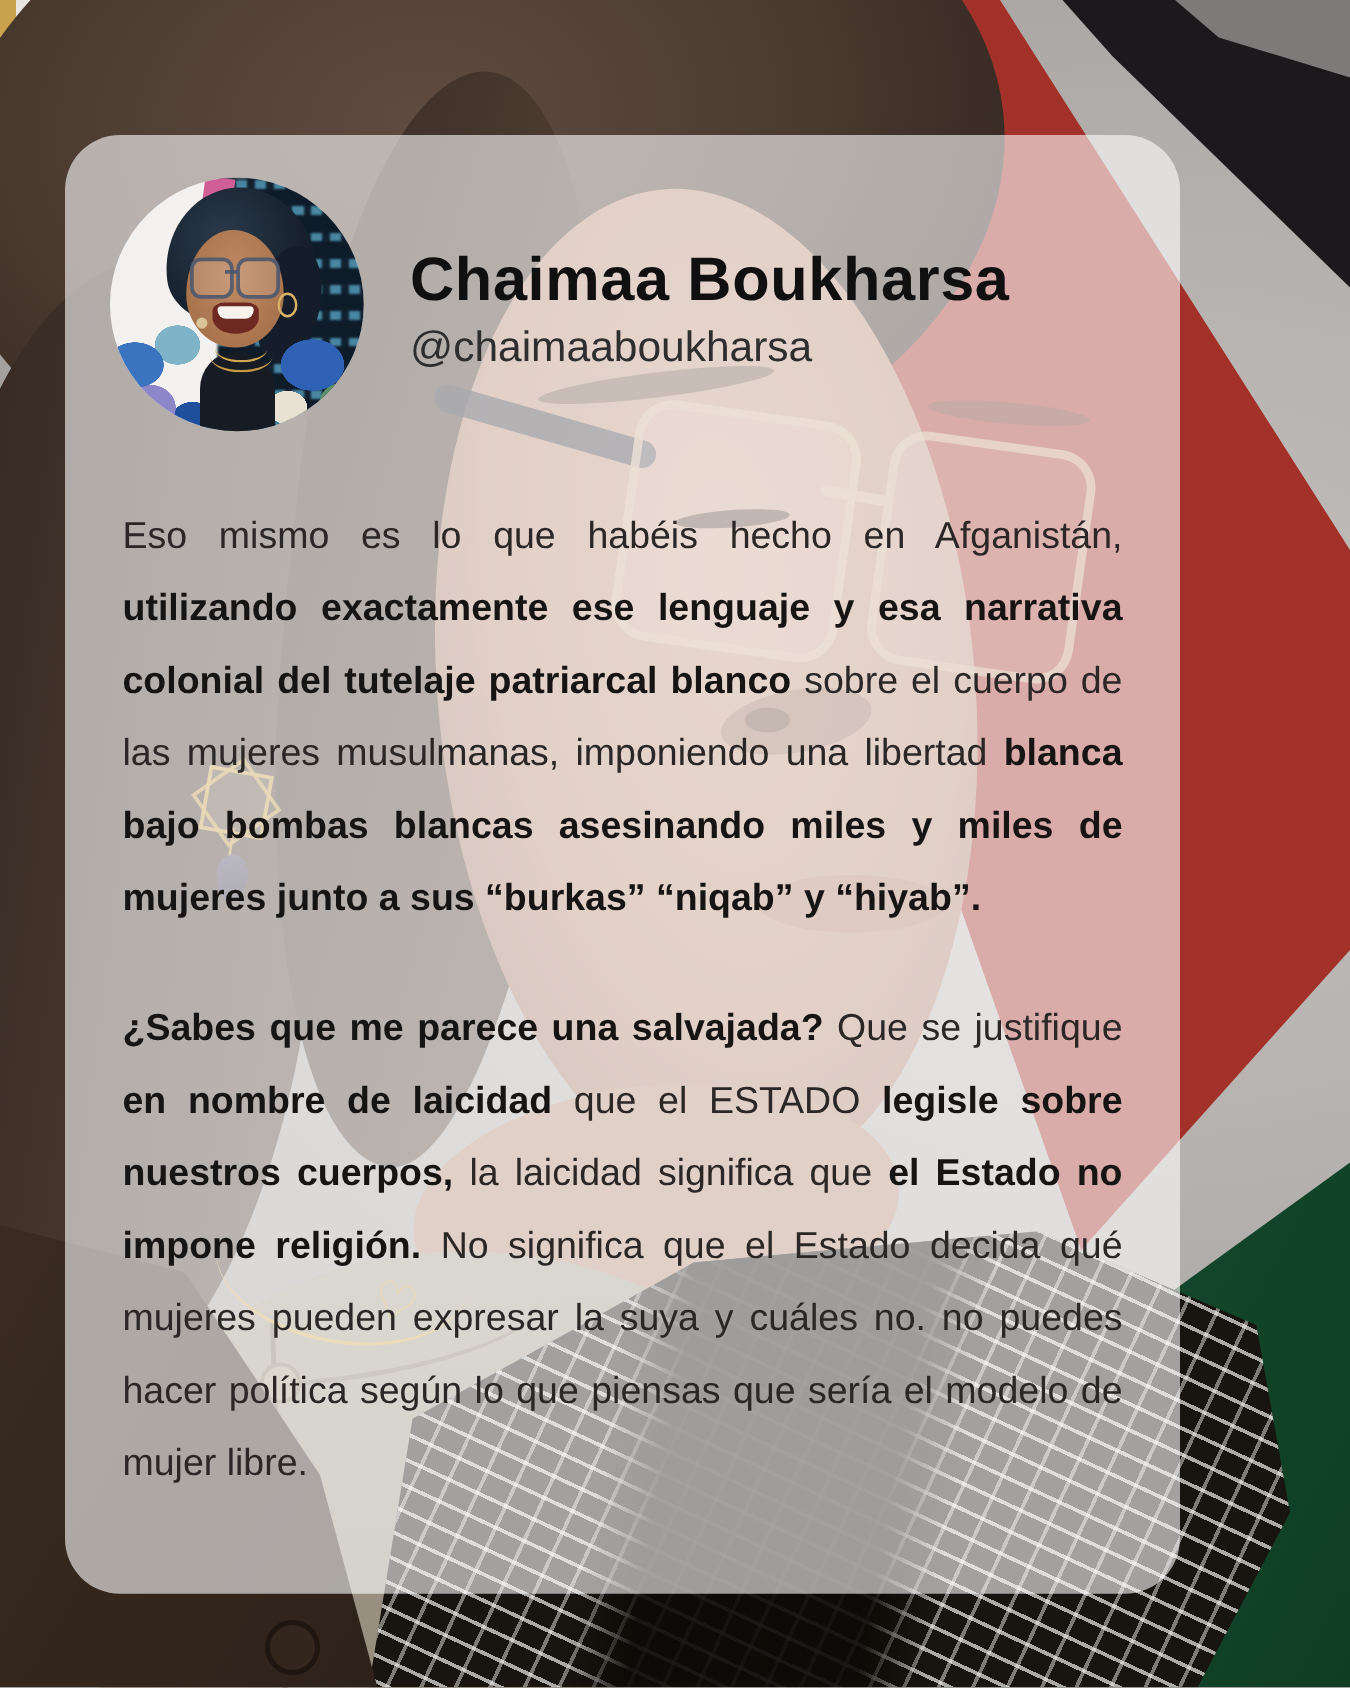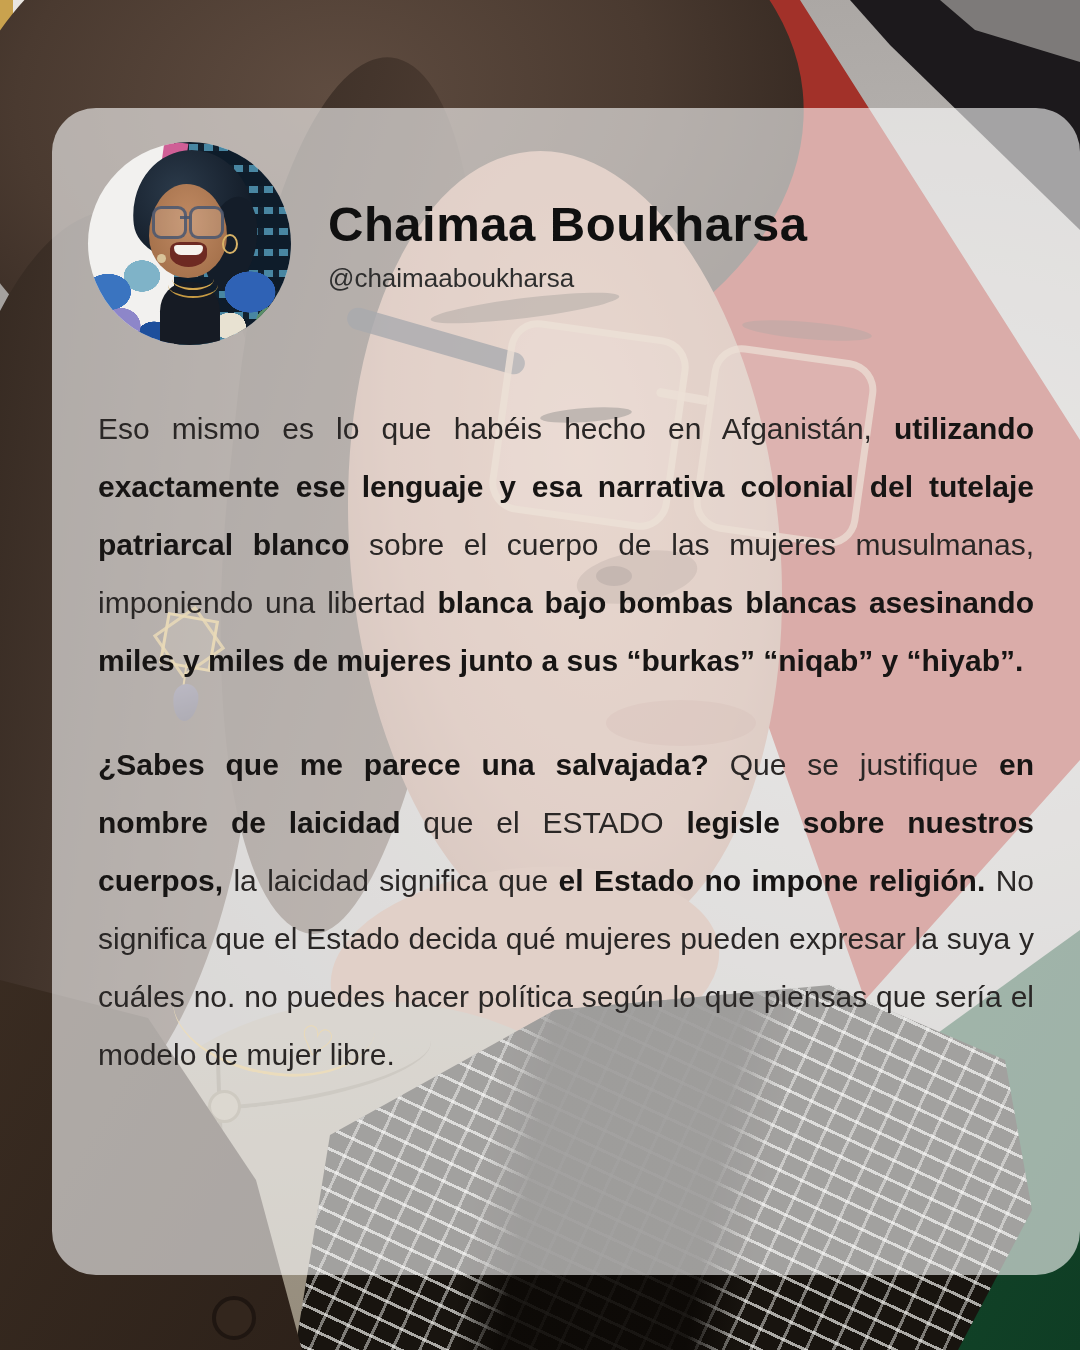--- a/index.html
+++ b/index.html
@@ -87,21 +87,21 @@
     background-image:
       linear-gradient(100deg,rgba(24,20,15,0) 52%,rgba(12,9,6,.92) 56%,rgba(12,9,6,.92) 70%,rgba(24,20,15,0) 74%),
       repeating-linear-gradient(25deg,rgba(255,255,255,0) 0 16px,rgba(250,250,246,.65) 16px 19px),
       repeating-linear-gradient(-65deg,rgba(255,255,255,0) 0 22px,rgba(250,250,246,.45) 22px 25px);}
   .cardigan{inset:0;
     background:linear-gradient(120deg,var(--cardigan_brown,#463629),#241a14 80%);
     clip-path:polygon(0 980px,148px 1018px,256px 1180px,302px 1350px,0 1350px);}
   .cardigan-btn{left:212px;top:1296px;width:36px;height:36px;border-radius:50%;
     background:#33261d;border:4px solid #1f1611;}
   
-  #card{position:absolute;left:52px;top:108px;width:1028px;height:1167px;
+  #card{position:absolute;left:52px;top:108px;width:892px;height:1167px;
     border-radius:44px;background:var(--card_overlay,rgba(255,255,255,.60));}
   
   #avatar{position:absolute;left:36px;top:34px;width:203px;height:203px;
     border-radius:50%;overflow:hidden;background:#f2f1ef;}
   .av-screen{left:86px;top:0;width:120px;height:203px;background:#0e1c2a;
     background-image:
       repeating-linear-gradient(90deg,rgba(14,28,42,0) 0 9px,rgba(14,28,42,.95) 9px 15px),
       repeating-linear-gradient(0deg,rgba(111,205,242,0) 0 5px,rgba(111,205,242,.6) 5px 12px,rgba(111,205,242,0) 12px 21px);
     filter:blur(.7px);}
   .av-pink{left:74px;top:0;width:24px;height:36px;background:#cf5f96;transform:rotate(8deg);}
@@ -137,21 +137,21 @@
       radial-gradient(42px 34px at 162px 32px,#2f62b5 60%,rgba(0,0,0,0) 61%),
       radial-gradient(30px 26px at 186px 62px,#5a8f68 60%,rgba(0,0,0,0) 61%),
       radial-gradient(26px 22px at 142px 66px,#e8e2d2 60%,rgba(0,0,0,0) 61%),
       radial-gradient(24px 20px at 8px 72px,#e8e2d2 60%,rgba(0,0,0,0) 61%),
       radial-gradient(28px 24px at 66px 76px,#1d4f9c 60%,rgba(0,0,0,0) 61%),
       radial-gradient(30px 24px at 108px 80px,#4186a2 60%,rgba(0,0,0,0) 61%);}
   
   #header-text{position:absolute;left:276px;top:88px;}
   .profile-name{font-size:49px;line-height:56px;font-weight:700;
     color:var(--name_text,#101010);letter-spacing:.5px;}
-  .profile-handle{font-size:26px;line-height:40px;margin-top:6px;font-weight:400;
+  .profile-handle{font-size:34px;line-height:40px;margin-top:6px;font-weight:400;
     color:var(--handle_text,#2e2e2e);}
   
   #post-body{position:absolute;left:46px;right:46px;top:292px;
     font-size:30px;line-height:58px;color:var(--body_text,#2a2726);
     text-align:justify;}
   #post-body p{margin:0 0 46px;}
   #post-body strong{font-weight:700;color:var(--bold_text,#171514);}
 </style>
 </head>
 <body>

